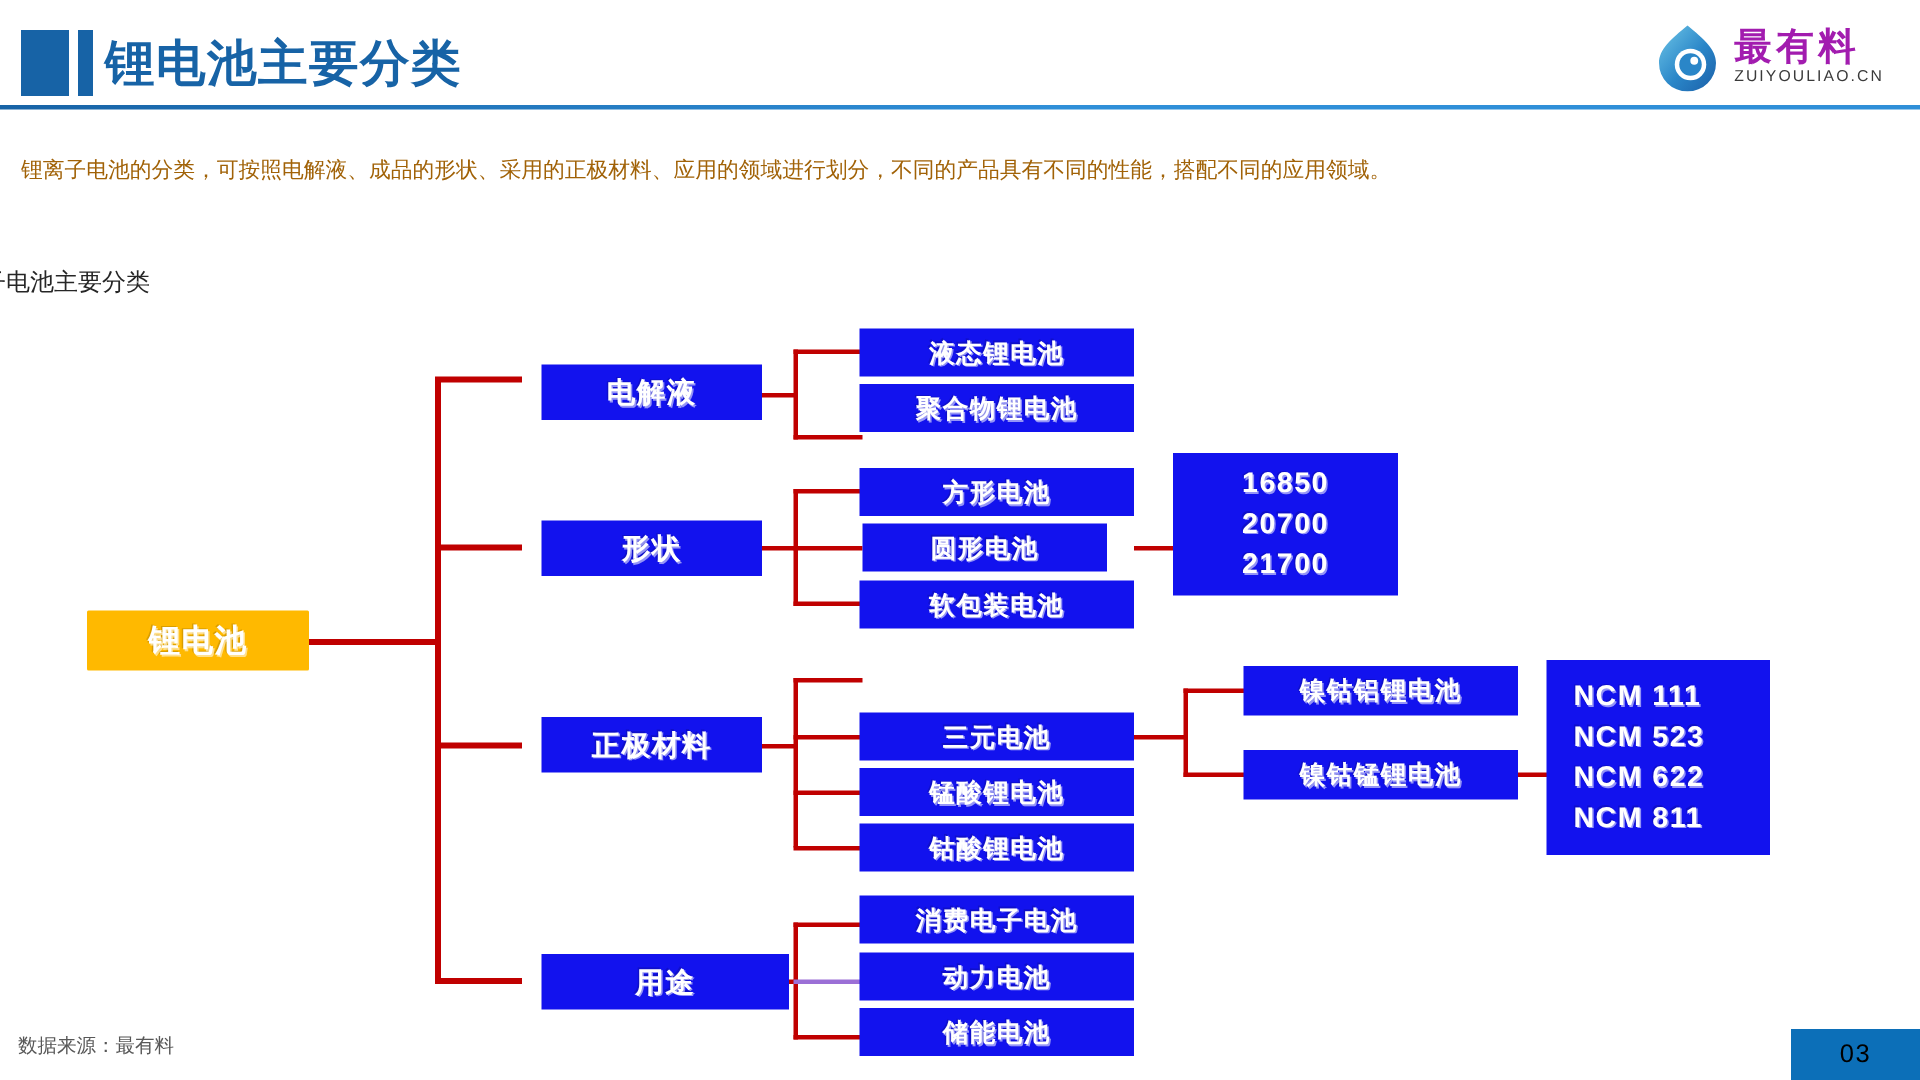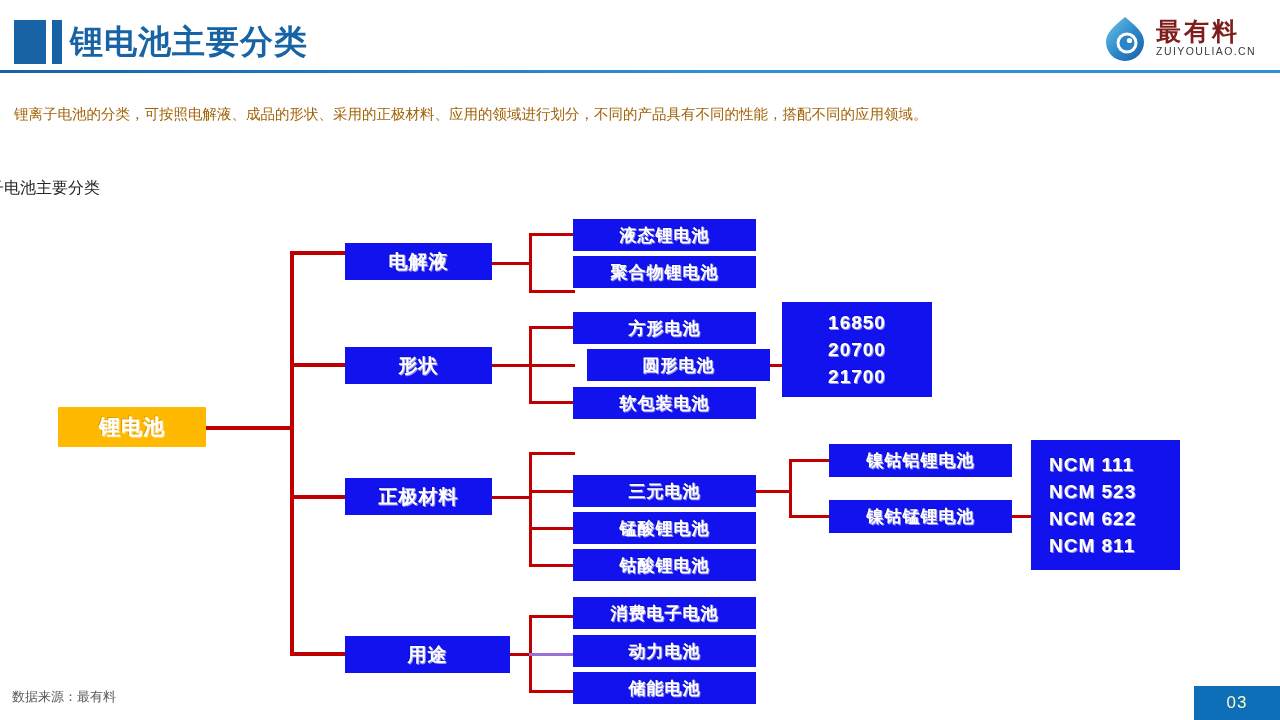--- a/index.html
+++ b/index.html
@@ -28,21 +28,21 @@
   }
   .hdr-rule {
     position:absolute; left:0; top:70px; width:1280px; height:3px;
     background:linear-gradient(to right,#1763A6 0%,#2f8fd8 55%,#2f8fd8 100%);
   }
 
   
   .logo-wrap { position:absolute; right:24px; top:12px; height:52px; display:flex; align-items:center; gap:8px; }
   .logo-mark { width:46px; height:46px; position:relative; }
   .logo-text { display:flex; flex-direction:column; align-items:flex-start; }
-  .logo-cn { font-size:25px; font-weight:bold; color:#7f1d1d; letter-spacing:3px; line-height:26px; }
+  .logo-cn { font-size:25px; font-weight:bold; color:#a21caf; letter-spacing:3px; line-height:26px; }
   .logo-en { font-size:10.5px; color:#3a3a3a; letter-spacing:1.4px; line-height:14px; }
 
   
   .intro {
     position:absolute; left:14px; top:100px; width:1254px;
     font-size:14.5px; color:#a16207; line-height:28px;
   }
 
   
   .chart-title {
@@ -52,21 +52,21 @@
   .chart-title span { position:relative; left:-612px; }
 
   .node {
     position:absolute;
     display:flex; align-items:center; justify-content:center;
     color:#ffffff; font-weight:bold;
     text-shadow: 1px 1px 0 rgba(255,255,255,0.55), -1px -1px 0 rgba(0,0,0,0.15);
     letter-spacing:1px;
   }
   .n-root { background:#FFB900; font-size:21px; border-radius:1px; }
-  .n-lvl1 { background:#1212EE; font-size:19px; }
+  .n-lvl1 { background:#1212EE; font-size:19px;margin-left:16px; }
   .n-lvl2 { background:#1212EE; font-size:17px; }
   .n-lvl3 { background:#1212EE; font-size:17px; }
   .n-multi {
     background:#1212EE; font-size:19px; font-weight:bold;
     flex-direction:column; align-items:center; justify-content:center;
     line-height:27px; text-align:center;
   }
   .n-multi .ln { display:block; }
 
   .conn { position:absolute; background:#C00000; }
@@ -74,21 +74,21 @@
 
   
   .footer-src {
     position:absolute; left:12px; bottom:14px;
     font-size:13px; color:#585858;
   }
   .page-badge {
     position:absolute; right:0px; bottom:0px;
     width:86px; height:34px; background:#0C6FB8;
     display:flex; align-items:center; justify-content:center;
-    color:#fef9c3; font-size:17px; letter-spacing:1px;
+    color:#000000; font-size:17px; letter-spacing:1px;
   }
 </style>
 </head>
 <body>
 
 <div id="page">
 
   <div class="hdr-block"></div>
   <div class="hdr-bar"></div>
   <div class="hdr-title">锂电池主要分类</div>
@@ -166,21 +166,21 @@
 
   <div class="node n-lvl1" style="left:345px;top:243px;width:147px;height:37px;">电解液</div>
   <div class="node n-lvl1" style="left:345px;top:347px;width:147px;height:37px;">形状</div>
   <div class="node n-lvl1" style="left:345px;top:478px;width:147px;height:37px;">正极材料</div>
   <div class="node n-lvl1" style="left:345px;top:636px;width:165px;height:37px;">用途</div>
 
   <div class="node n-lvl2" style="left:573px;top:219px;width:183px;height:32px;">液态锂电池</div>
   <div class="node n-lvl2" style="left:573px;top:256px;width:183px;height:32px;">聚合物锂电池</div>
 
   <div class="node n-lvl2" style="left:573px;top:312px;width:183px;height:32px;">方形电池</div>
-  <div class="node n-lvl2" style="left:587px;top:349px;width:183px;height:32px;">圆形电池</div>
+  <div class="node n-lvl2" style="left:575px;top:349px;width:163px;height:32px;">圆形电池</div>
   <div class="node n-lvl2" style="left:573px;top:387px;width:183px;height:32px;">软包装电池</div>
 
   <div class="node n-multi" style="left:782px;top:302px;width:150px;height:95px;">
     <span class="ln">16850</span>
     <span class="ln">20700</span>
     <span class="ln">21700</span>
   </div>
 
   <div class="node n-lvl2" style="left:573px;top:512px;width:183px;height:32px;">锰酸锂电池</div>
   <div class="node n-lvl2" style="left:573px;top:475px;width:183px;height:32px;">三元电池</div>

